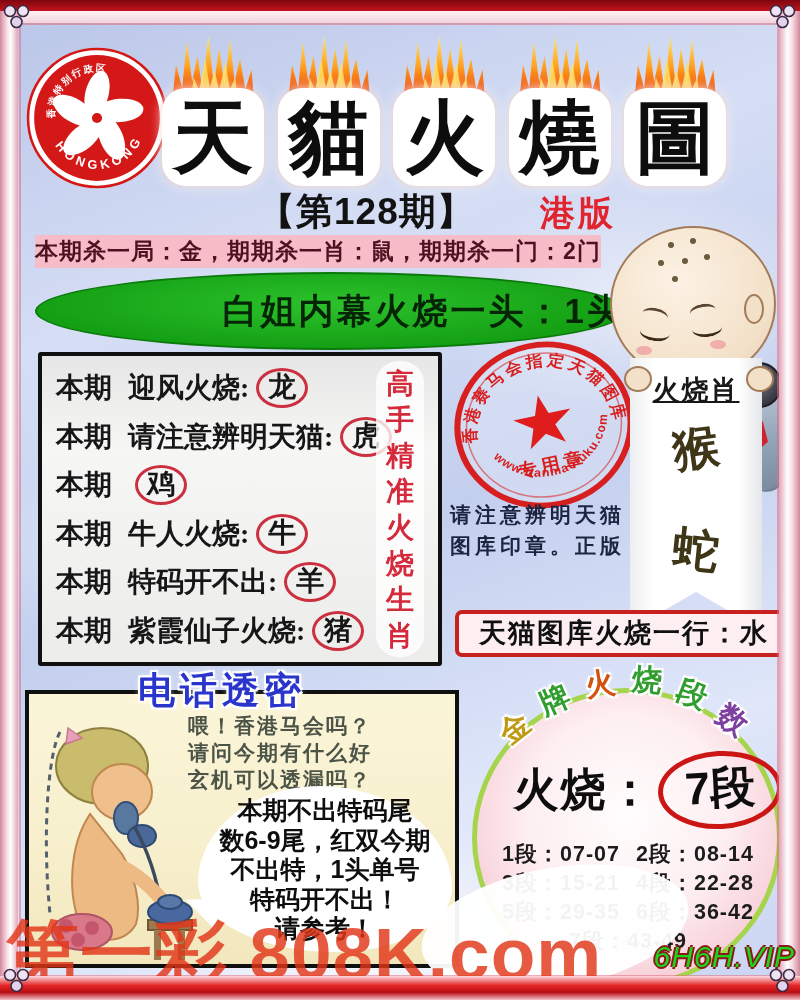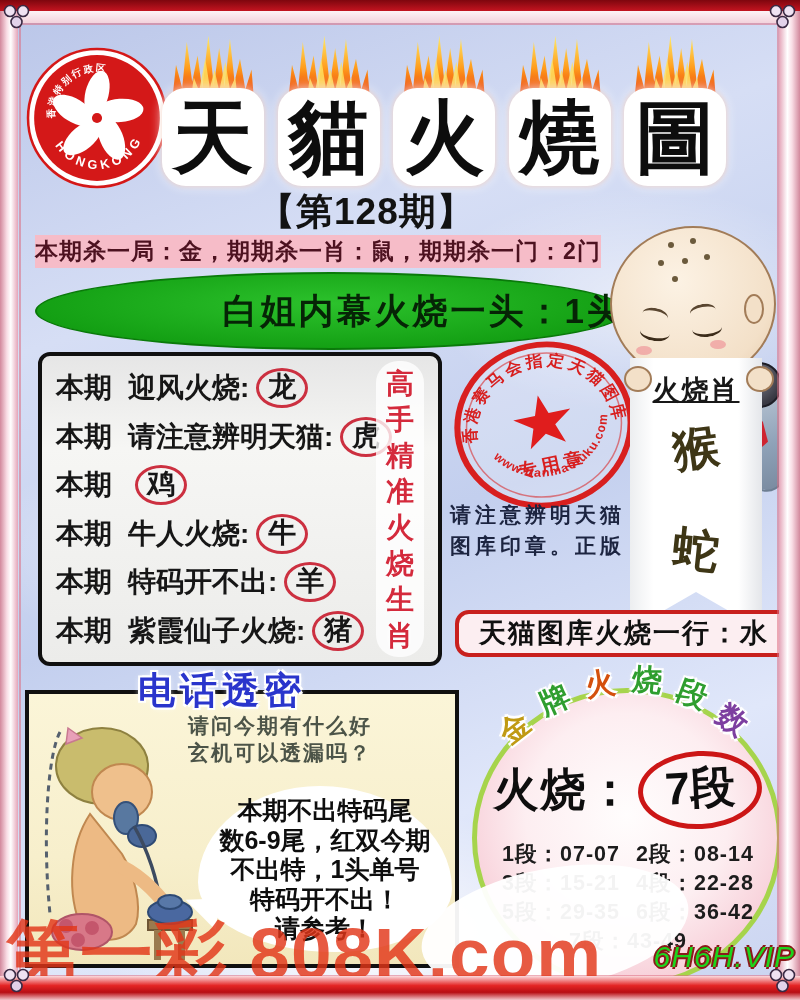--- a/index.html
+++ b/index.html
@@ -39,21 +39,21 @@
   .edition-right{left:540px;top:190px;font-size:35px;color:#e2242e;letter-spacing:3px;}
   .kill-banner{left:35px;top:235px;width:566px;height:33px;background:#f6bcc8;z-index:3;
     color:#4d1220;font-size:23px;font-weight:900;line-height:33px;text-align:center;letter-spacing:1px;}
   .green-ellipse{left:35px;top:272px;width:588px;height:74px;border-radius:50%;z-index:3;
     background:radial-gradient(ellipse at 50% 40%,#2cc22c,#14a014 70%,#0c8a0c);
     border:2px solid #0a7a0a;
     text-align:right;line-height:74px;font-size:35px;font-weight:900;color:#062406;letter-spacing:3px;}
   
   .burn-box{left:38px;top:352px;width:396px;height:306px;z-index:3;
     background:linear-gradient(180deg,#e6e6e6,#f6f6f4 30%,#ececea);
-    border:4px solid #101010;border-radius:12px;}
+    border:4px solid #101010;border-radius:3px;font-family:Liberation Serif, serif;}
   .burn-rows{position:absolute;left:14px;top:8px;width:320px;}
   .burn-row{height:48.5px;display:flex;align-items:center;font-size:28px;font-weight:700;color:#161616;white-space:nowrap;}
   .burn-prefix{margin-right:16px;}
   .burn-animal{margin-left:7px;border:3px solid #cc3040;border-radius:50%;padding:0 9px 2px;line-height:32px;}
   .slogan{position:absolute;left:334px;top:5px;width:48px;text-align:center;
     background:rgba(255,255,255,.78);border-radius:22px;padding:5px 0 3px;}
   .slogan span{display:block;font-size:28px;font-weight:900;color:#d42a3c;line-height:36px;
     text-shadow:0 0 5px #fff,0 0 8px #fff;}
   
   .stamp{left:452px;top:340px;width:184px;height:170px;z-index:3;transform:rotate(-12deg);}
@@ -81,21 +81,21 @@
     background:linear-gradient(90deg,#eceef0,#ffffff 18%,#ffffff 82%,#e4e6ea);
     clip-path:polygon(0 0,100% 0,100% 100%,50% 86%,0 100%);
     box-shadow:2px 2px 5px rgba(60,60,90,.3);}
   .scroll-hand{position:absolute;width:24px;height:22px;border-radius:50%;background:#f3e0c8;border:2px solid #a27c58;}
   .scroll-title{position:absolute;left:0;top:14px;width:100%;text-align:center;
     font-size:27px;font-weight:900;color:#181818;letter-spacing:2px;text-decoration:underline;}
   .scroll-z{position:absolute;width:100%;text-align:center;
     font-family:"DejaVu Serif","Liberation Serif",serif;font-size:46px;font-weight:700;color:#3e3616;}
   
   .water-box{left:455px;top:610px;width:338px;height:47px;z-index:4;
-    background:#fceef1;border:4px solid #c8201e;border-radius:14px;box-sizing:border-box;
+    background:#fceef1;border:4px solid #c8201e;border-radius:7px;box-sizing:border-box;
     text-align:center;line-height:39px;font-size:27px;font-weight:900;color:#101010;letter-spacing:2px;}
   
   .phone-box{left:25px;top:690px;width:434px;height:278px;z-index:2;
     background:linear-gradient(180deg,#fbf5d8,#f7efcc 60%,#f2e7bc);border:4px solid #101010;box-sizing:border-box;}
   .phone-title{left:138px;top:666px;z-index:5;font-size:37px;font-weight:900;
     color:#2a35cc;letter-spacing:5px;
     text-shadow:-2px -2px 0 #fff,2px -2px 0 #fff,-2px 2px 0 #fff,2px 2px 0 #fff,0 0 6px #fff;}
   .kid{left:30px;top:714px;width:165px;height:250px;z-index:3;}
   .caller{left:188px;top:712px;z-index:3;color:#4c5448;font-size:21px;font-weight:700;
     line-height:27px;letter-spacing:2px;white-space:nowrap;}
@@ -107,21 +107,21 @@
     border-style:solid;border-width:6px 34px 26px 0;border-color:transparent #fff transparent transparent;
     transform:rotate(8deg);}
   .bubble-lines{padding-top:10px;text-align:center;font-size:25px;font-weight:900;color:#0e0e0e;line-height:29.5px;}
   
   .seg-circle{left:472px;top:688px;width:310px;height:300px;border-radius:50%;z-index:2;
     background:radial-gradient(circle at 50% 42%,#fffdfd,#fdeef1 45%,#f7ccd6 78%,#f3b9c6);
     border:5px solid #a6d44c;box-sizing:border-box;}
   .seg-arc{left:472px;top:656px;width:310px;height:90px;z-index:3;}
   .seg-arc span{position:absolute;font-size:30px;font-weight:900;
     text-shadow:-2px -2px 0 #fff,2px -2px 0 #fff,-2px 2px 0 #fff,2px 2px 0 #fff,0 0 5px #fff;}
-  .seg-main{left:488px;top:752px;width:280px;height:76px;z-index:3;display:flex;align-items:center;justify-content:center;}
+  .seg-main{left:508px;top:752px;width:280px;height:76px;z-index:3;display:flex;align-items:center;justify-content:center;}
   .seg-main-label{font-size:45px;font-weight:900;color:#0e0e0e;letter-spacing:2px;}
   .seg-oval{margin-left:4px;border:5px solid #cc1616;border-radius:50%;padding:2px 22px 6px;
     transform:rotate(-3deg);font-size:45px;font-weight:900;color:#0e0e0e;}
   .seg-lines{left:478px;top:840px;width:300px;z-index:3;text-align:center;
     font-size:21.5px;font-weight:700;color:#1c1c1c;line-height:29px;letter-spacing:1px;}
   .seg-lines b{font-weight:700;margin:0 8px;}
   
   .watermark{left:6px;top:906px;z-index:8;font-size:73px;font-weight:900;letter-spacing:1px;
     color:rgba(226,54,24,.82);white-space:nowrap;}
   .site-badge{right:5px;top:940px;z-index:10;font-size:30px;font-weight:400;font-style:italic;
@@ -233,20 +233,21 @@
       </div>
       <div class="title-block" style="left: 462px;">
         <svg class="title-flame" viewBox="0 0 120 96">
           <use href="#flame"></use>
         </svg>
         <div class="title-blob">圖</div>
       </div>
     </div>
 
   <div class="abs edition edition-center">【第128期】</div>
+  <div class="abs edition edition-right">港版</div>
 
   <div class="abs kill-banner">本期杀一局：金，期期杀一肖：鼠，期期杀一门：2门</div>
   <div class="abs green-ellipse">白姐内幕火烧一头：1头</div>
 
   <div class="abs burn-box">
     <div class="burn-rows" id="burn-rows">
         <div class="burn-row">
           <span class="burn-prefix">本期</span>
           <span class="burn-label">迎风火烧:</span>
           <span class="burn-animal">龙</span>
@@ -357,20 +358,21 @@
     <circle cx="36" cy="212" r="7" fill="#c4566c"></circle>
       <circle cx="48" cy="226" r="7" fill="#c4566c"></circle>
       <circle cx="62" cy="214" r="7" fill="#c4566c"></circle>
     <rect x="118" y="206" width="44" height="10" fill="#9a7a4e" stroke="#6e5534" stroke-width="2"></rect>
     <rect x="124" y="216" width="7" height="30" fill="#9a7a4e"></rect>
       <rect x="148" y="216" width="7" height="30" fill="#9a7a4e"></rect>
     <ellipse cx="140" cy="198" rx="22" ry="12" fill="#4a68a0" stroke="#2e4a74" stroke-width="2"></ellipse>
     <ellipse cx="140" cy="188" rx="12" ry="7" fill="#5878a8" stroke="#2e4a74" stroke-width="2"></ellipse>
   </svg>
   <div class="abs caller" id="caller-lines">
+      <div>喂！香港马会吗？</div>
       <div>请问今期有什么好</div>
       <div>玄机可以透漏吗？</div>
     </div>
   <div class="abs swoosh"></div>
   <div class="abs bubble">
     <div class="bubble-lines" id="bubble-lines">
         <div>本期不出特码尾</div>
         <div>数6-9尾，红双今期</div>
         <div>不出特，1头单号</div>
         <div>特码开不出！</div>

